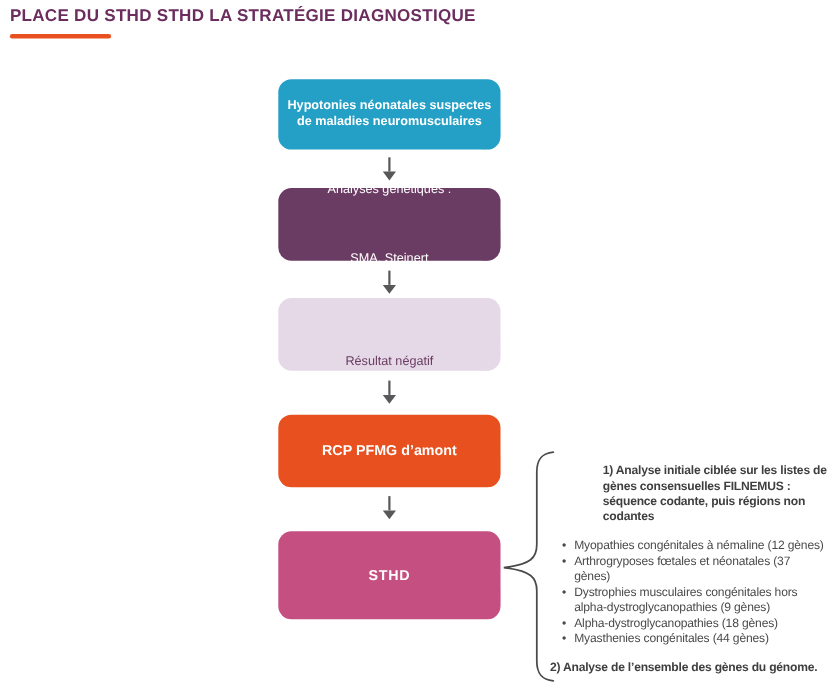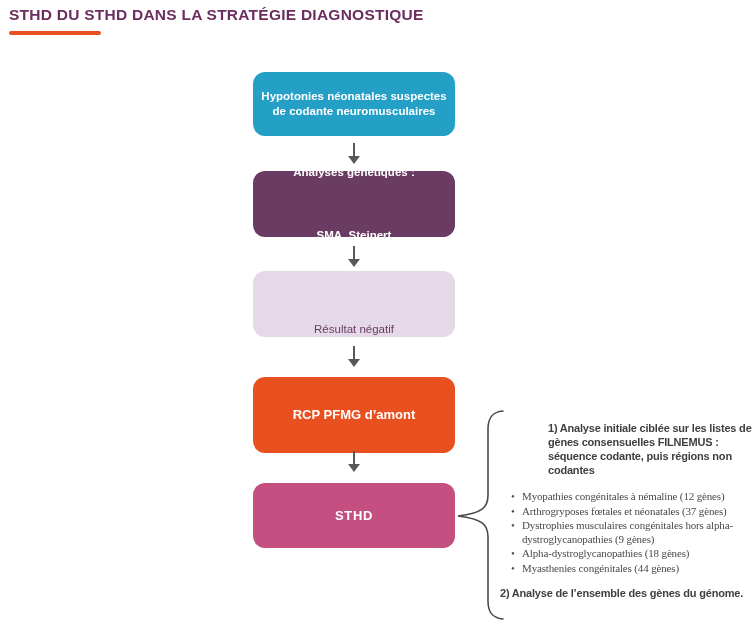--- a/index.html
+++ b/index.html
@@ -26,27 +26,27 @@
     text-align:center;color:#ffffff;font-size:11.5px;line-height:1.32;
     padding:0 8px;box-sizing:border-box;
   }
   .fbox::after{ 
     content:"";position:absolute;right:0;bottom:0;width:14px;height:26px;
     border-right:3px solid;border-bottom:3px solid;
     border-bottom-right-radius:14px;
   }
   .b1{top:72px;height:64px;background:#249fc6;font-weight:700;}
   .b1::after{border-color:#249fc6;}
-  .b2{top:171px;height:66px;background:#6b3c63;font-weight:700;gap:48px;}
+  .b2{top:171px;height:66px;background:#6b3c63;font-weight:400;gap:48px;}
   .b2::after{border-color:#6b3c63;}
   .b3{top:271px;height:66px;background:#e5d9e8;color:#6b3c63;font-weight:400;justify-content:flex-end;}
   .b3::after{border-color:#e5d9e8;}
-  .b4{top:377px;height:76px;background:#e8501f;font-weight:700;font-size:13px;}
+  .b4{top:377px;height:66px;background:#e8501f;font-weight:700;font-size:13px;}
   .b4::after{border-color:#e8501f;}
-  .b5{top:483px;height:65px;background:#c44f80;font-weight:700;font-size:13px;letter-spacing:.6px;}
+  .b5{top:483px;height:80px;background:#c44f80;font-weight:700;font-size:13px;letter-spacing:.6px;}
   .b5::after{border-color:#c44f80;}
   
   .arrow{position:absolute;left:347px;width:14px;}
   .a1{top:143px;} .a2{top:246px;} .a3{top:346px;} .a4{top:451px;}
   .arrow .stem{width:2px;height:13px;background:#58585a;margin:0 auto;}
   .arrow .head{
     width:0;height:0;margin:0 auto;
     border-left:6px solid transparent;border-right:6px solid transparent;
     border-top:8px solid #58585a;
   }
@@ -60,41 +60,41 @@
   .ann-heading{
     font-size:11px;font-weight:700;line-height:14px;letter-spacing:-.2px;
     color:#3f3f3f;
     margin-left:48px;
   }
   .ann-list{
     list-style:none;margin:13px 0 0 0;padding:0 0 0 10px;
   }
   .ann-list li{
     position:relative;padding-left:12px;margin-bottom:1px;
-    font-size:11px;line-height:13.5px;letter-spacing:-.15px;color:#4a4a4a;font-family:Liberation Serif, serif;
+    font-size:11px;line-height:13.5px;letter-spacing:-.15px;color:#4a4a4a;
   }
   .ann-list li::before{
     content:"\2022";position:absolute;left:1px;top:0;color:#4a4a4a;
   }
   .ann-heading2{
     margin-top:11px;font-size:11px;font-weight:700;line-height:14px;
     letter-spacing:-.2px;color:#3f3f3f;
   }
 </style>
 </head>
 <body>
 
 <div id="canvas">
 
-  <div class="page-title">STHD DU STHD DANS LA STRATÉGIE DIAGNOSTIQUE</div>
+  <div class="page-title">PLACE DU STHD STHD LA STRATÉGIE DIAGNOSTIQUE</div>
   <div class="title-underline"></div>
 
   <div class="fbox b1">
     <span>Hypotonies néonatales suspectes</span>
-    <span>de codante neuromusculaires</span>
+    <span>de maladies neuromusculaires</span>
   </div>
 
   <div class="arrow a1">
     <div class="stem"></div>
     <div class="head"></div>
   </div>
 
   <div class="fbox b2">
     <span>Analyses génétiques :</span>
     <span>SMA, Steinert</span>

